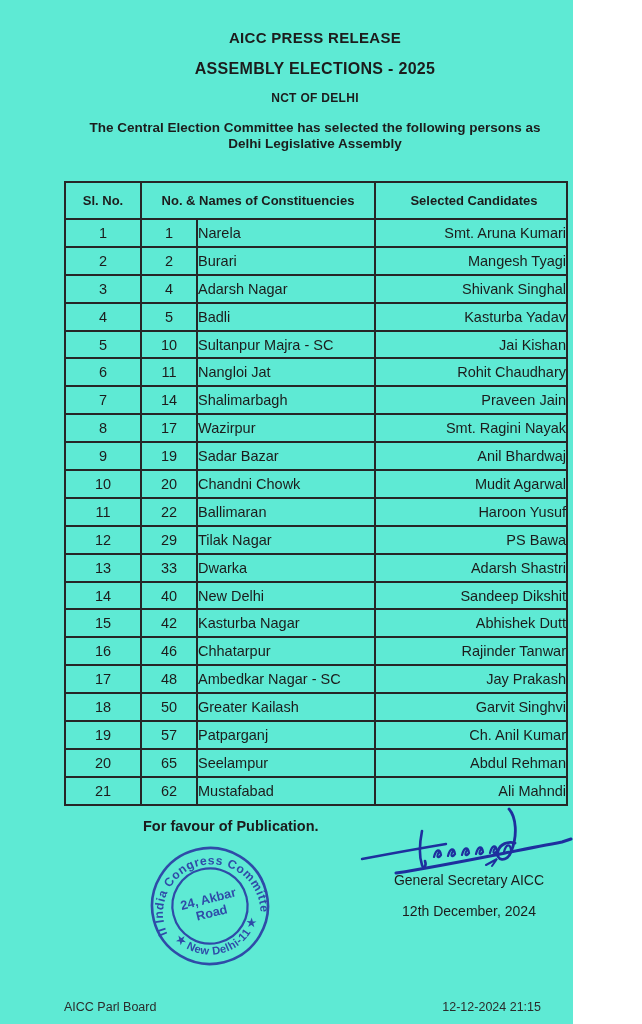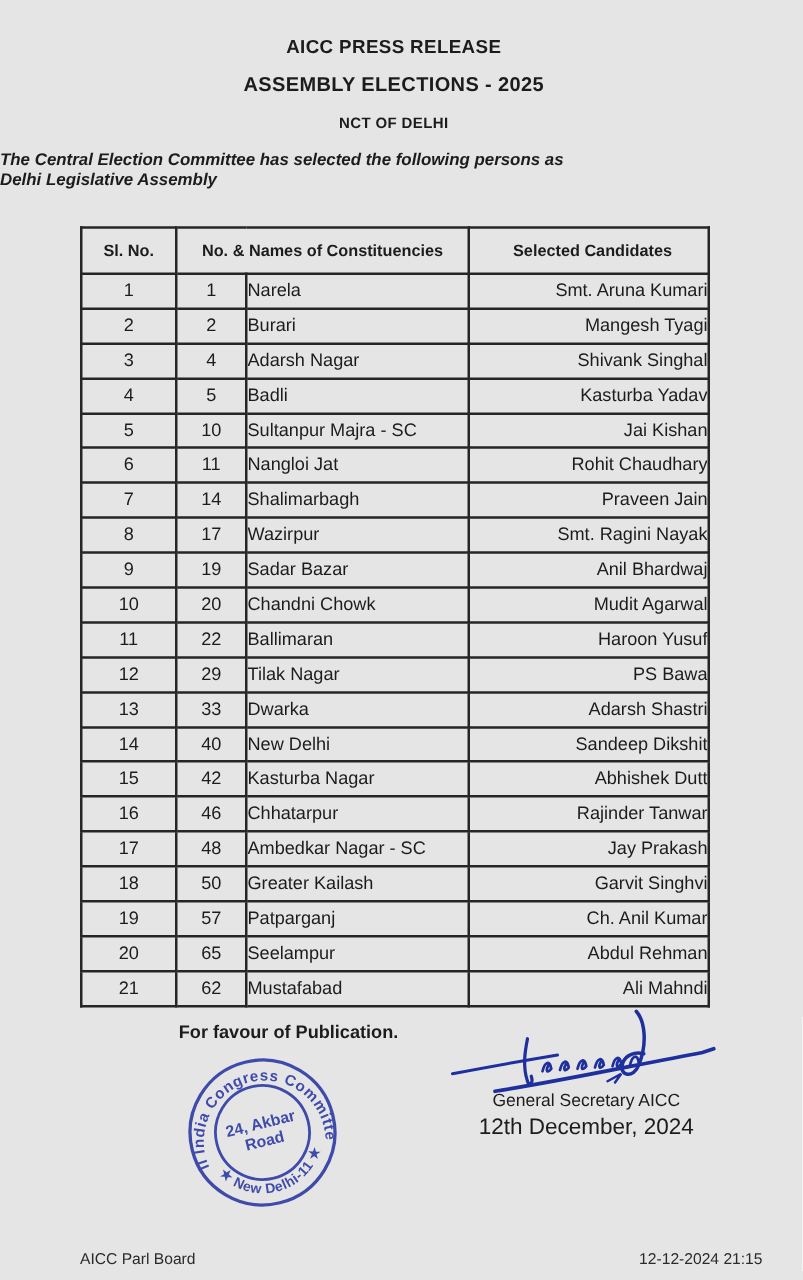--- a/index.html
+++ b/index.html
@@ -1,42 +1,41 @@
 <!DOCTYPE html>
 <html><head>
 <meta charset="utf-8">
 <style>
   html, body { margin: 0; padding: 0; background: #ffffff; }
   .page {
     position: relative;
-    width: 642px;
+    width: 573px;
     height: 1024px;
-    background: #e5e5e5;
+    background: #5eead4;
     font-family: "Liberation Sans", sans-serif;
     color: #1c1c1c;
     overflow: hidden;
   }
   .doc-title, .doc-subtitle, .doc-region {
     position: absolute;
     left: 0; width: 630px;
     text-align: center;
     font-weight: bold;
     letter-spacing: 0.3px;
   }
   .doc-title    { top: 29px;  font-size: 15px; }
   .doc-subtitle { top: 60px;  font-size: 16px; }
   .doc-region   { top: 91px;  font-size: 12px; }
   .doc-intro {
     position: absolute;
     top: 120px; left: 0; width: 630px;
-    text-align: left;
+    text-align: center;
     font-weight: bold;
     font-size: 13.5px;
     line-height: 16px;
-    font-style: italic;
   }
   table.candidates {
     position: absolute;
     left: 64px; top: 181px;
     border-collapse: collapse;
     table-layout: fixed;
   }
   .candidates th, .candidates td {
     border: 2px solid #262626;
     overflow: hidden;
@@ -76,21 +75,21 @@
     width: 226px; height: 72px;
   }
   .signatory-block {
     position: absolute;
     left: 356px; top: 867px;
     width: 226px;
     text-align: center;
   }
   .signatory-name { font-size: 15px; font-weight: bold; letter-spacing: 0.3px; }
   .signatory-designation { font-size: 14px; margin-top: 5px; }
-  .signatory-date { font-size: 18px; margin-top: 3px; }
+  .signatory-date { font-size: 14px; margin-top: 15px; }
   .page-footer-left {
     position: absolute;
     left: 64px; top: 1000px;
     font-size: 12.5px; color: #2b2b2b;
   }
   .page-footer-right {
     position: absolute;
     right: 32px; top: 1000px;
     font-size: 12.5px; color: #2b2b2b;
   }

